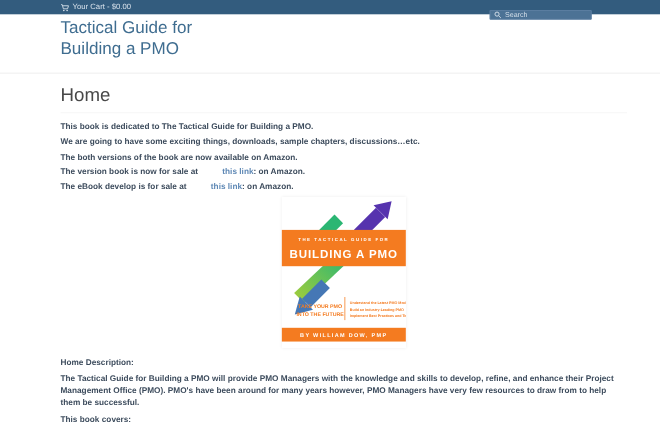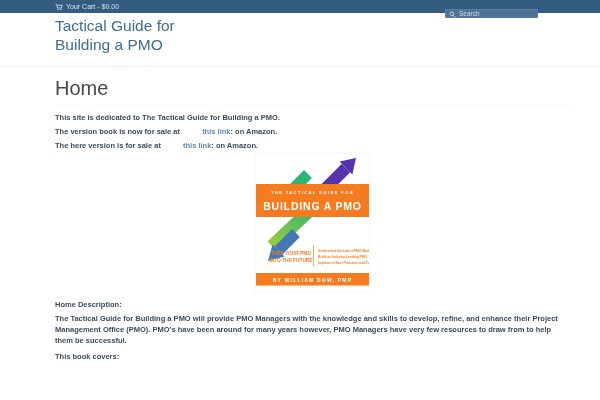--- a/index.html
+++ b/index.html
@@ -29,21 +29,21 @@
   
   .header { padding:16px 0 11px 55px; border-bottom:1px solid #F0F0F0; }
   .site-title {
     display:block; color:#3F6D90; font-size:15.5px; line-height:1.25;
     font-weight:400; text-decoration:none; cursor:pointer;
   }
 
   
   .main { padding:0 30px 0 55px; }
   .page-title {
-    font-size:20px; color:#484848; font-weight:400;
+    font-size:17px; color:#484848; font-weight:400;
     margin:10px 0 7px; padding-bottom:5px; border-bottom:1px solid #F7F7F7;
   }
   .para {
     font-size:7.5px; font-weight:bold; color:#3C4B5C;
     margin:0 0 4.5px; line-height:1.25;
   }
   .para .link { color:#5E88B5; text-decoration:none; cursor:pointer;padding-left:20px; }
   .desc { line-height:1.45; margin-bottom:5px; }
 
   
@@ -81,25 +81,27 @@
     </div>
   </div>
 
   <div class="header">
     <a class="site-title" style="width:160px;">Tactical Guide for Building a PMO</a>
   </div>
 
   <div class="main">
     <h1 class="page-title">Home</h1>
 
-    <p class="para">This site is dedicated to The Tactical Guide for Building a PMO.</p>
+    <p class="para">This book is dedicated to The Tactical Guide for Building a PMO.</p>
+    <p class="para">We are going to have some exciting things, downloads, sample chapters, discussions…etc.</p>
+    <p class="para">The both versions of the book are now available on Amazon.</p>
 
     <p class="para"><span>The version book is now for sale at </span><a class="link">this link</a><span>: on Amazon.</span></p>
 
-    <p class="para"><span>The here version is for sale at </span><a class="link">this link</a><span>: on Amazon.</span></p>
+    <p class="para"><span>The eBook develop is for sale at </span><a class="link">this link</a><span>: on Amazon.</span></p>
 
 
     <div class="cover-wrap">
       <svg width="113" height="137" viewBox="0 0 113 137">
         <defs>
           <linearGradient id="gg" x1="0" y1="1" x2="1" y2="0">
             <stop offset="0" stop-color="#A8CE38"></stop>
             <stop offset="1" stop-color="#2BB673"></stop>
           </linearGradient>
         </defs>

